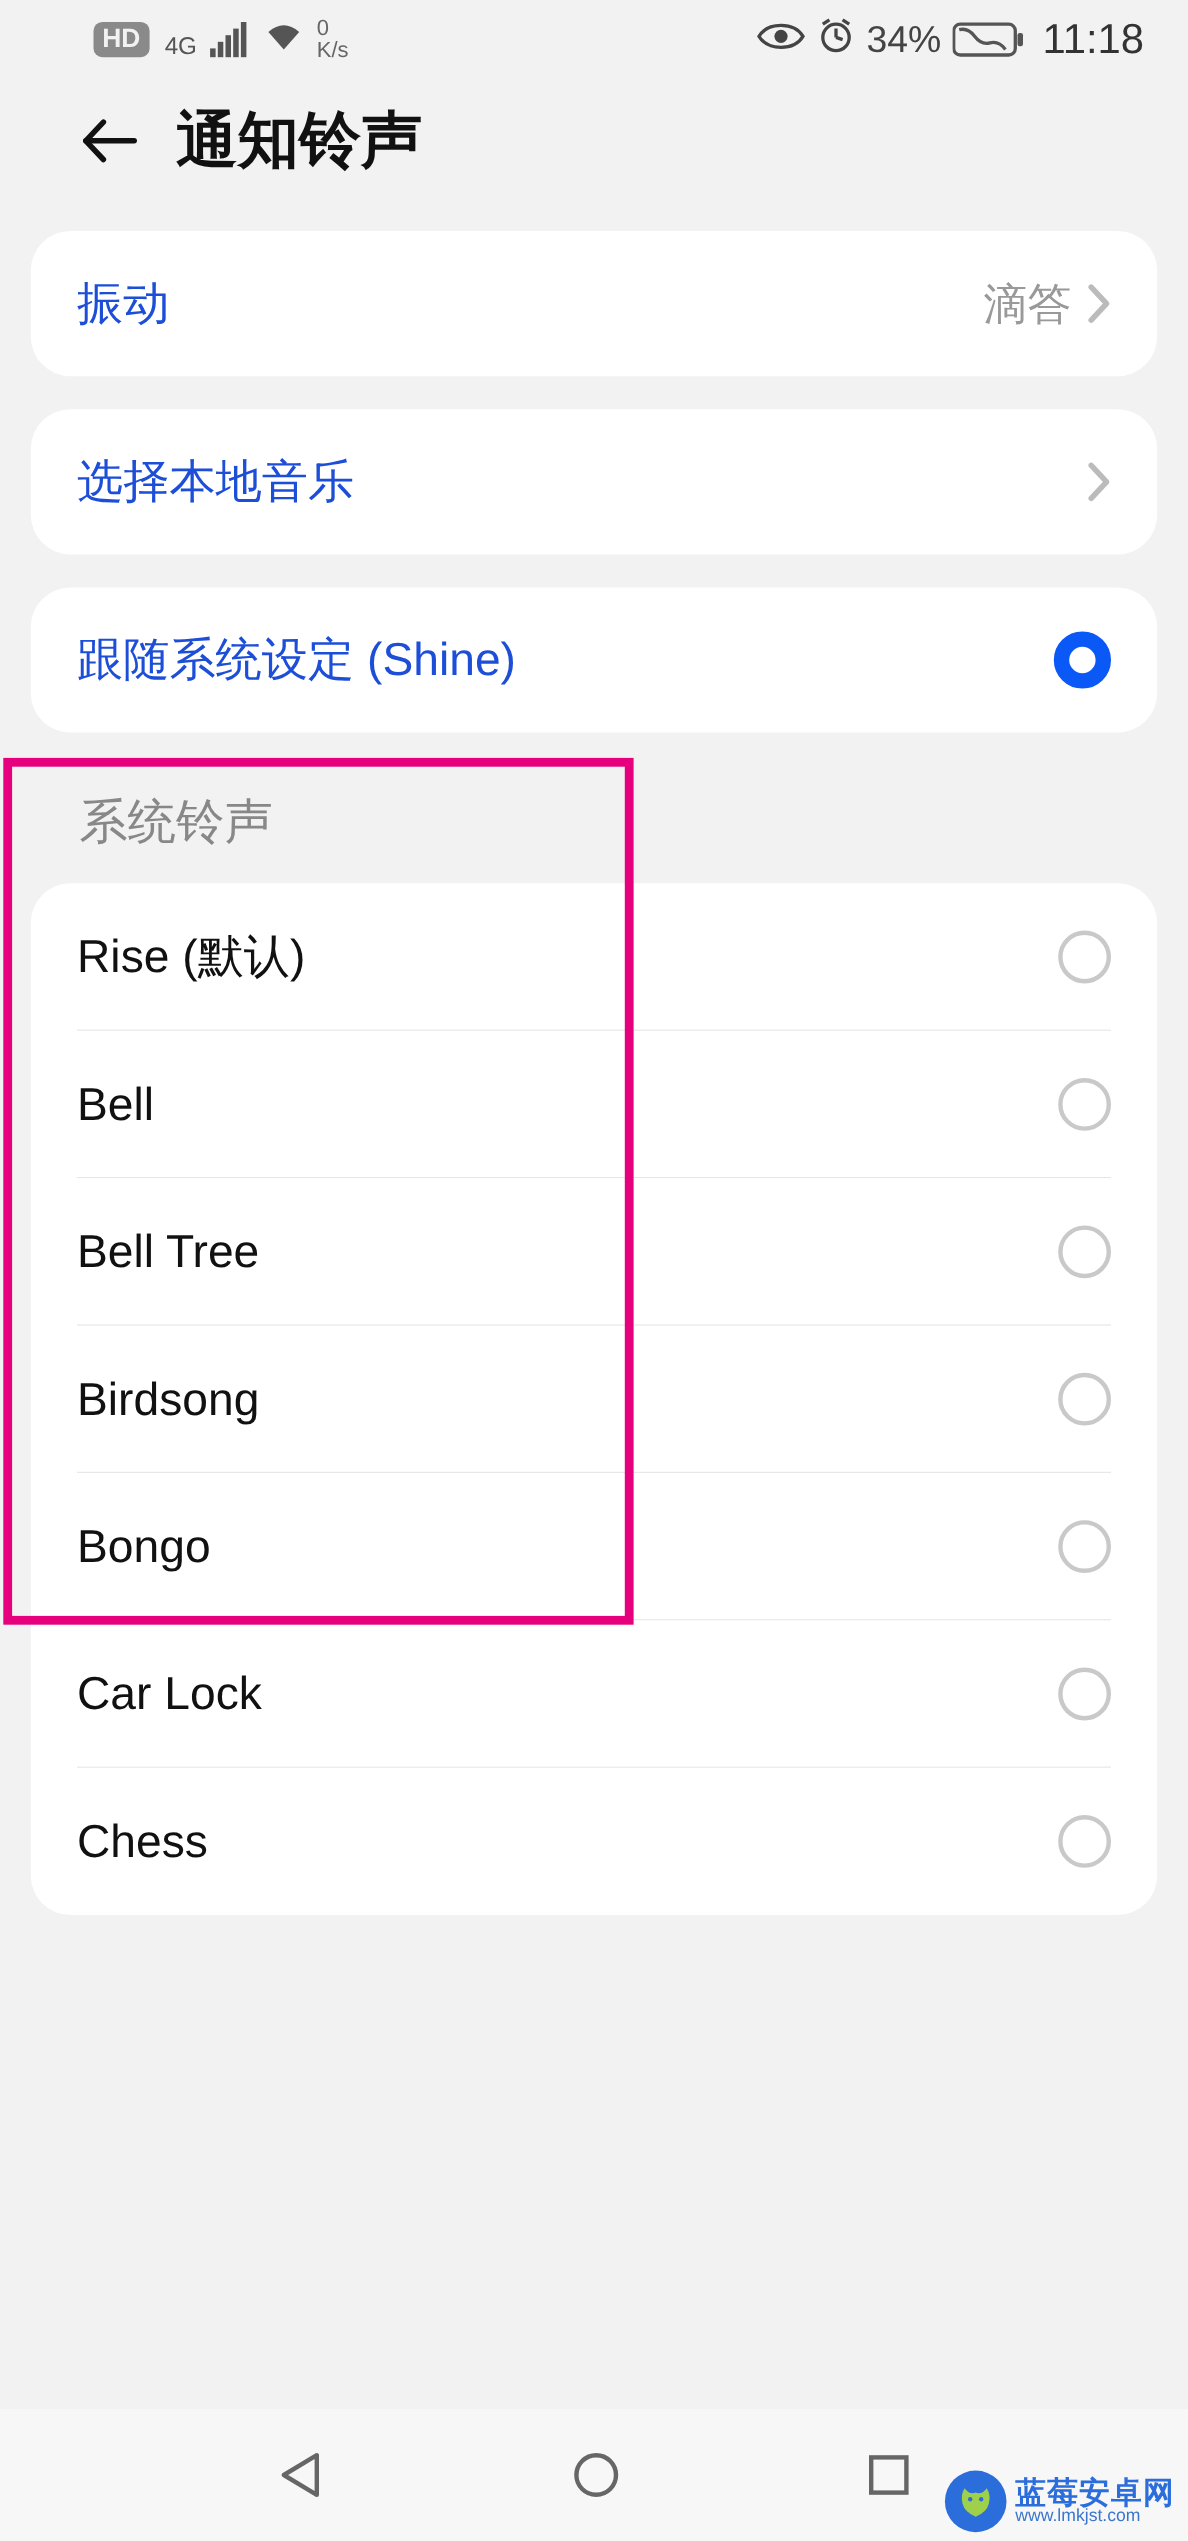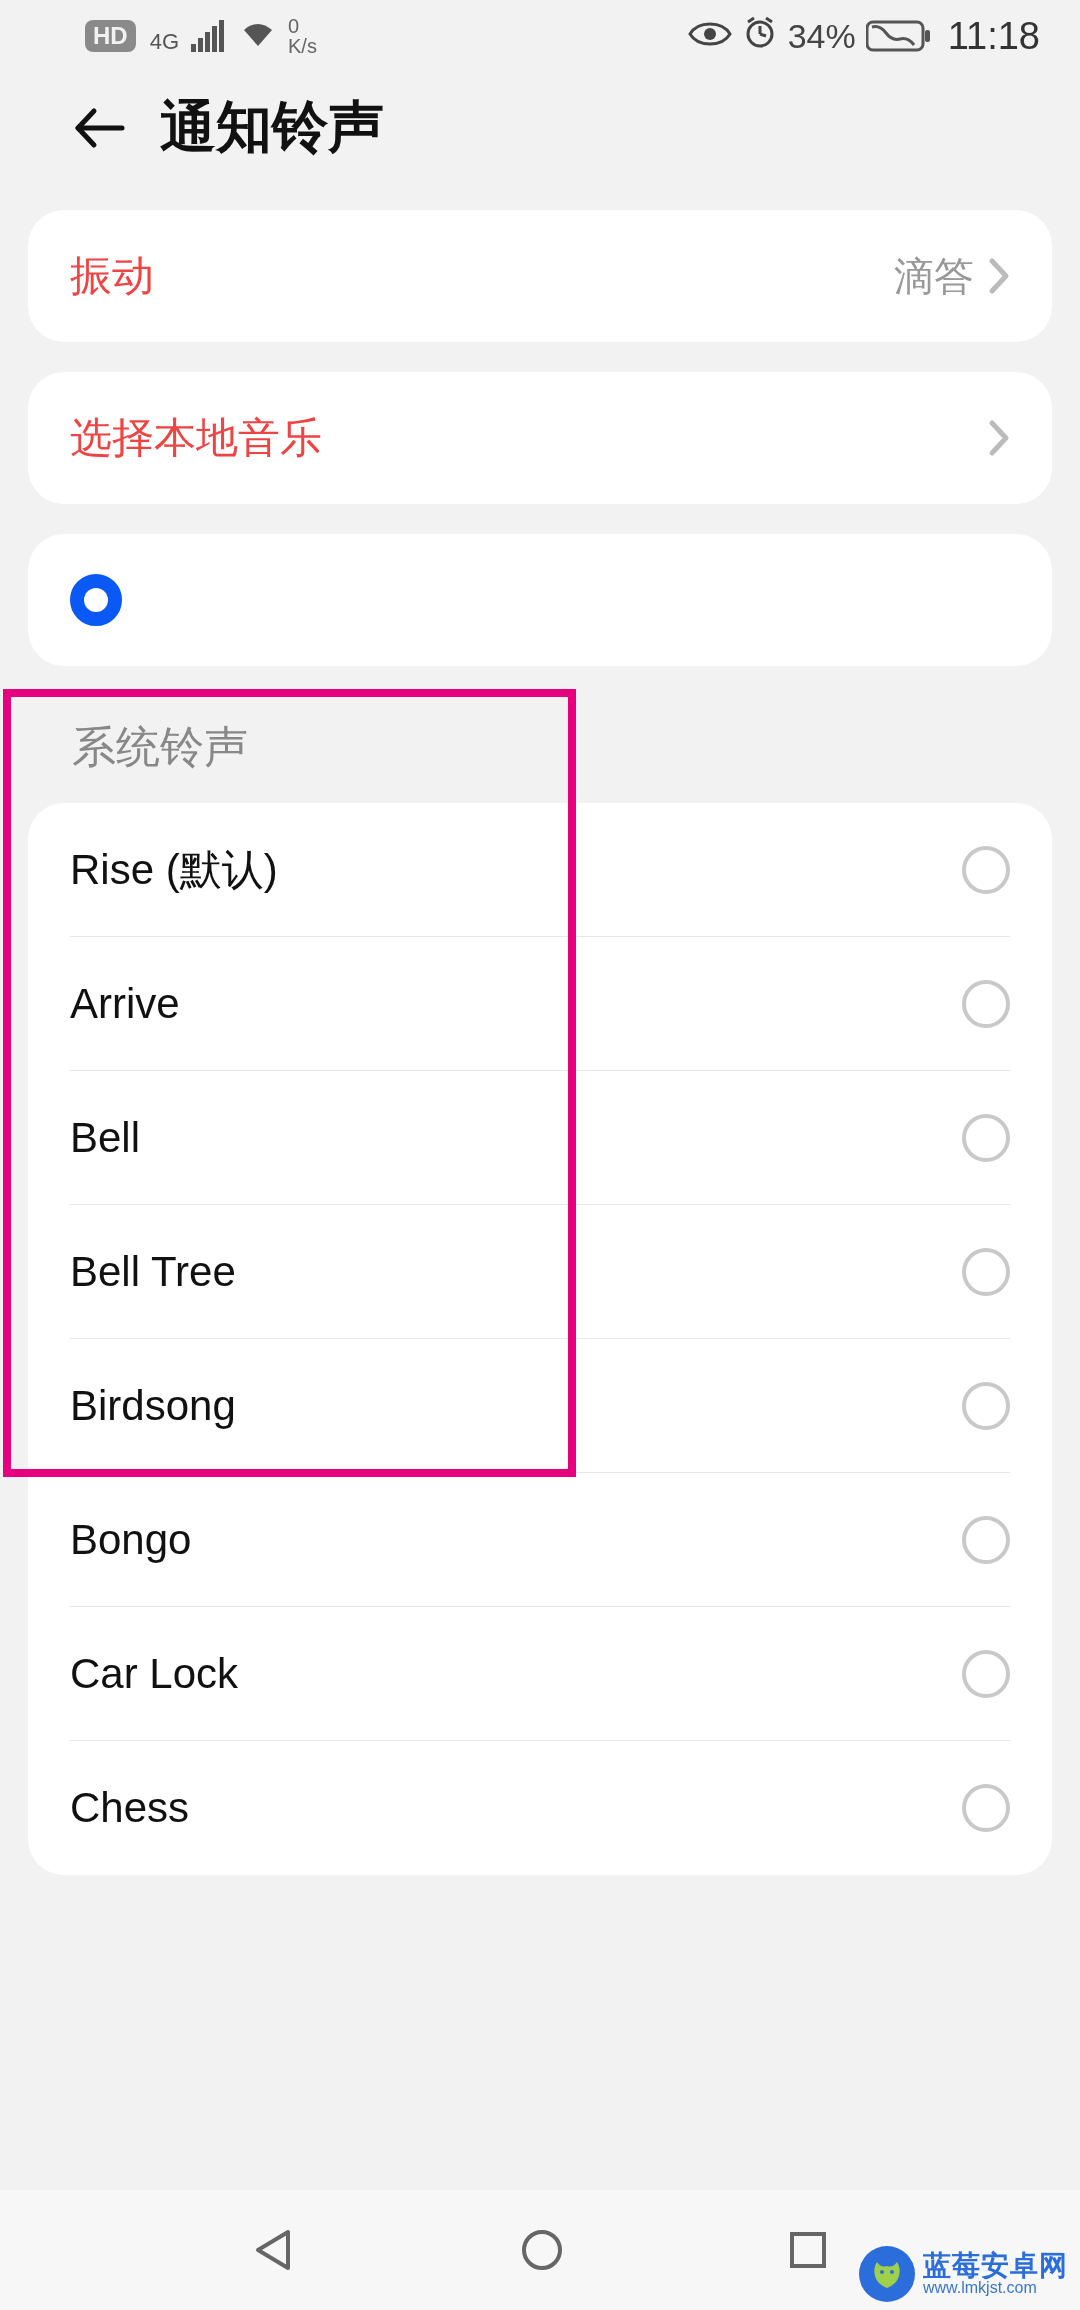--- a/index.html
+++ b/index.html
@@ -57,21 +57,21 @@
       border-radius: 36px;
       margin: 0 28px 30px;
     }
     .row {
       display: flex;
       align-items: center;
       justify-content: space-between;
       padding: 36px 42px;
       min-height: 132px;
     }
-    .row-label { font-size: 42px; color: #ef4444; }
+    .row-label { font-size: 42px; color: #1d4ed8; }
     .row-right { display: flex; align-items: center; gap: 14px; }
     .row-value { font-size: 40px; color: #999; }
     .chevron svg { display: block; }
 
     .radio-selected {
       width: 52px;
       height: 52px;
       border-radius: 50%;
       border: 14px solid #0a59f7;
     }
@@ -255,33 +255,30 @@
     <span class="chevron">
       <svg width="22" height="38" viewBox="0 0 22 38">
           <polyline points="4,4 18,19 4,34" fill="none" stroke="#bbb" stroke-width="5" stroke-linecap="round" stroke-linejoin="round"></polyline>
         </svg>
     </span>
   </div>
 </div>
 
 <div class="card">
   <div class="row">
+    <span class="row-label">跟随系统设定 (Shine)</span>
     <span class="radio-selected"></span>
   </div>
 </div>
 
 <div class="section-title">系统铃声</div>
 
 <div class="list-card">
   <div class="list-row">
     <span class="list-label">Rise (默认)</span>
-    <span class="radio-empty"></span>
-  </div>
-  <div class="list-row">
-    <span class="list-label">Arrive</span>
     <span class="radio-empty"></span>
   </div>
   <div class="list-row">
     <span class="list-label">Bell</span>
     <span class="radio-empty"></span>
   </div>
   <div class="list-row">
     <span class="list-label">Bell Tree</span>
     <span class="radio-empty"></span>
   </div>

